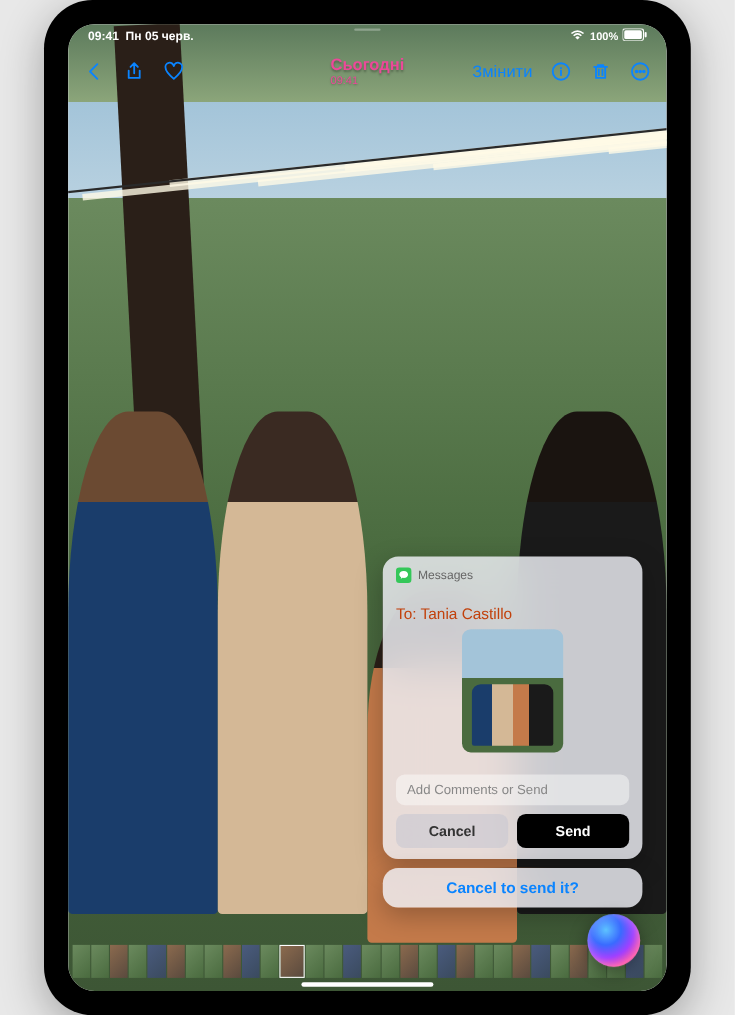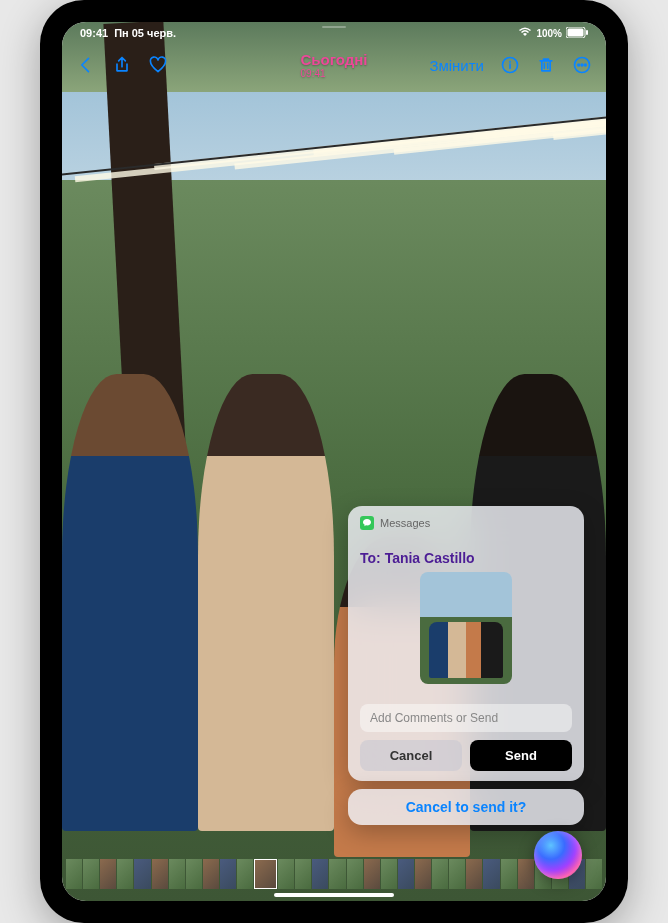--- a/index.html
+++ b/index.html
@@ -141,21 +141,21 @@
       background:rgba(240,242,248,.82);
       backdrop-filter:blur(20px);
       border-radius:14px;
       padding:10px 12px;
       box-shadow:0 8px 24px rgba(0,0,0,.25);
     }
     .msg-header { display:flex; gap:6px; align-items:center; margin-bottom:20px;}
     .msg-icon { width:14px; height:14px; background:#34c759; border-radius:3px; display:flex; align-items:center; justify-content:center;}
     .msg-icon svg { width:10px; height:10px; fill:#fff;}
     .msg-app { font-size:11px; color:#666;}
-    .msg-to { font-size:14px; font-weight:700; color:#4c1d95; margin-bottom:6px;}
+    .msg-to { font-size:14px; font-weight:400; color:#c2410c; margin-bottom:6px;}
     .msg-preview {
       width:92px; height:112px;
       background:linear-gradient(180deg,#a3c4d9 0% 40%,#4a6b3f 40% 100%);
       border-radius:8px;
       margin:0 auto 8px;
       position:relative;
       overflow:hidden;
     }
     .msg-preview::after{content:"";position:absolute;bottom:6px;left:10%;right:10%;height:50%;background:linear-gradient(90deg,#1a3d6b 0% 25%,#d4b896 25% 50%,#c47a4a 50% 70%,#1a1a1a 70% 100%);border-radius:8px 8px 2px 2px;}
     .comment-field {

